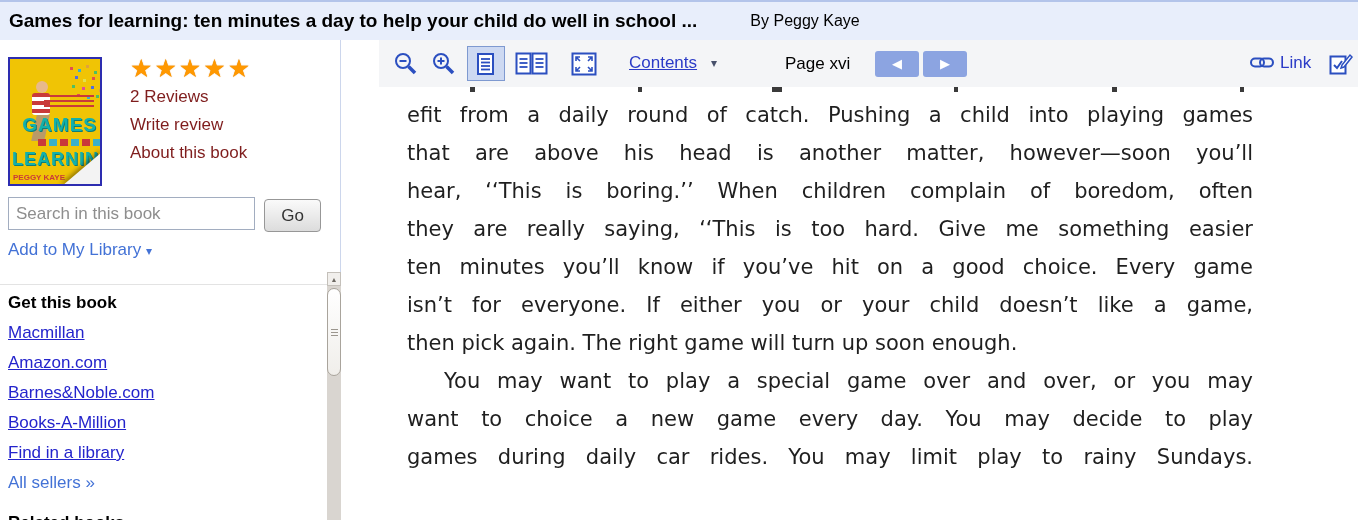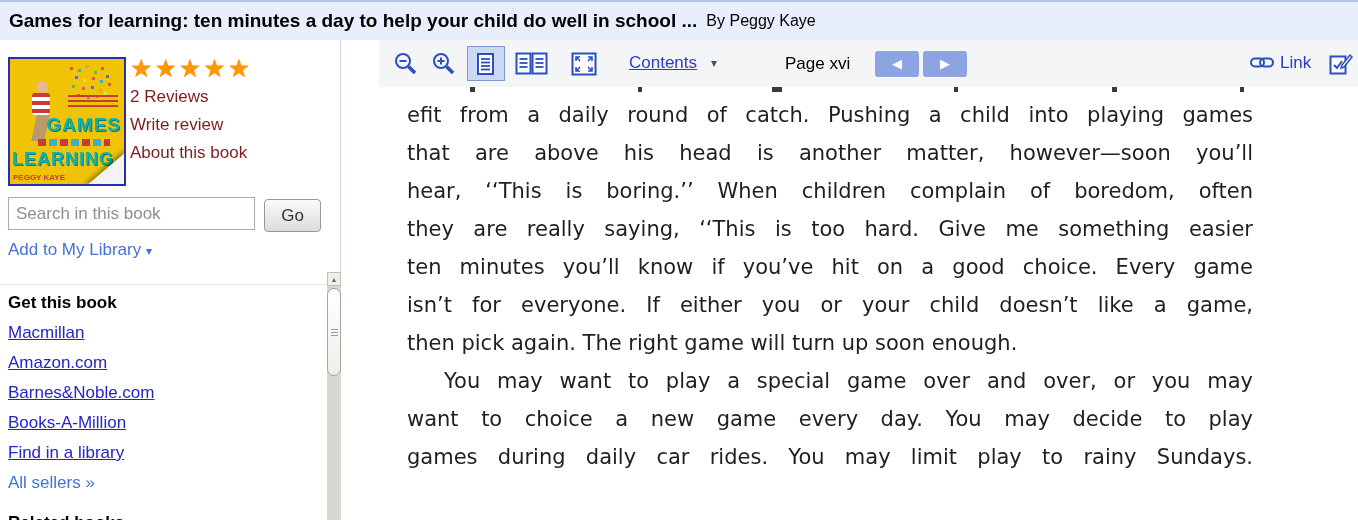--- a/index.html
+++ b/index.html
@@ -5,31 +5,31 @@
   * { margin:0; padding:0; box-sizing:border-box; }
   html,body { background:#fff; }
   #app {
     position:relative; width:1358px; height:520px; overflow:hidden;
     font-family:"Liberation Sans", sans-serif; background:#fff;
   }
   
   header {
     position:absolute; left:0; top:0; width:1358px; height:40px;
     background:#e8eefb; border-top:2px solid #b3c4ea;
-    display:flex; align-items:center; padding-left:9px;
+    display:flex; align-items:center; padding-left:9px;gap:28px;
   }
   .book-title { font-size:19px; font-weight:bold; color:#000; white-space:nowrap; }
-  .book-author { font-size:16px; color:#000; margin-left:9px; white-space:nowrap; }
+  .book-author { font-size:16px; color:#000; margin-left:25px; white-space:nowrap; }
   
   aside {
     position:absolute; left:0; top:40px; width:341px; height:480px;
     background:#fff; border-right:1px solid #ccd6ec;
   }
   .cover {
-    position:absolute; left:8px; top:17px; width:118px; height:129px;
+    position:absolute; left:8px; top:17px; width:94px; height:129px;
     background:#f0c405; border:2px solid #2d2db0; overflow:hidden;
   }
   .confetti { position:absolute; left:60px; top:8px; width:3px; height:3px; background:#e14f4f;
     box-shadow:8px 2px #3bb0c9, 16px -2px #e1a13b, 24px 4px #4fbf62, 31px 0 #e14f92,
     5px 9px #4f6de1, 13px 12px #e1e14f, 22px 10px #e14f4f, 30px 13px #3bb0c9,
     2px 18px #4fbf62, 12px 20px #e14f92, 21px 19px #4f6de1, 29px 22px #e1a13b,
     7px 27px #e14f4f, 17px 29px #3bb0c9, 26px 28px #4fbf62, 34px 25px #e1e14f,
     36px 8px #4f6de1, 38px 16px #e14f4f; }
   .kid-head { position:absolute; left:26px; top:22px; width:12px; height:12px; border-radius:50%; background:#e8b98a; }
   .kid-body { position:absolute; left:22px; top:34px; width:18px; height:22px;

